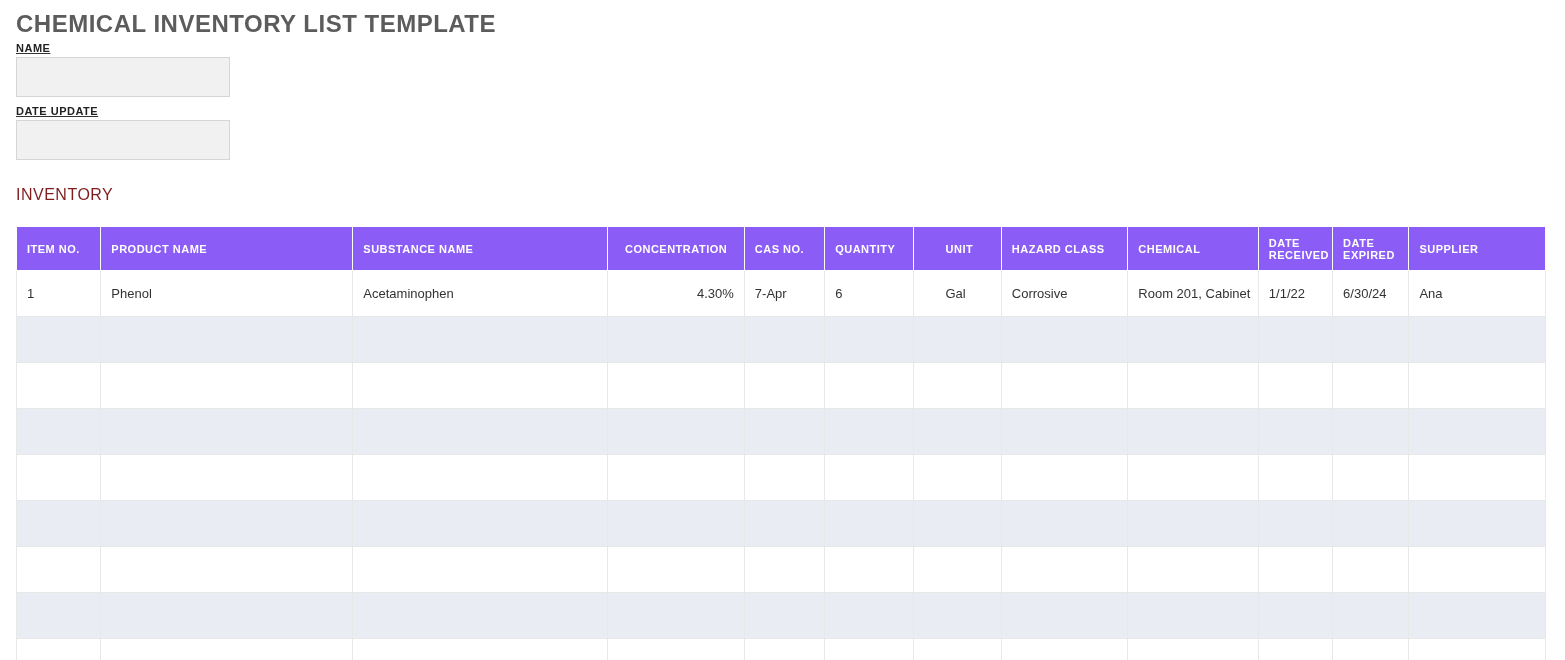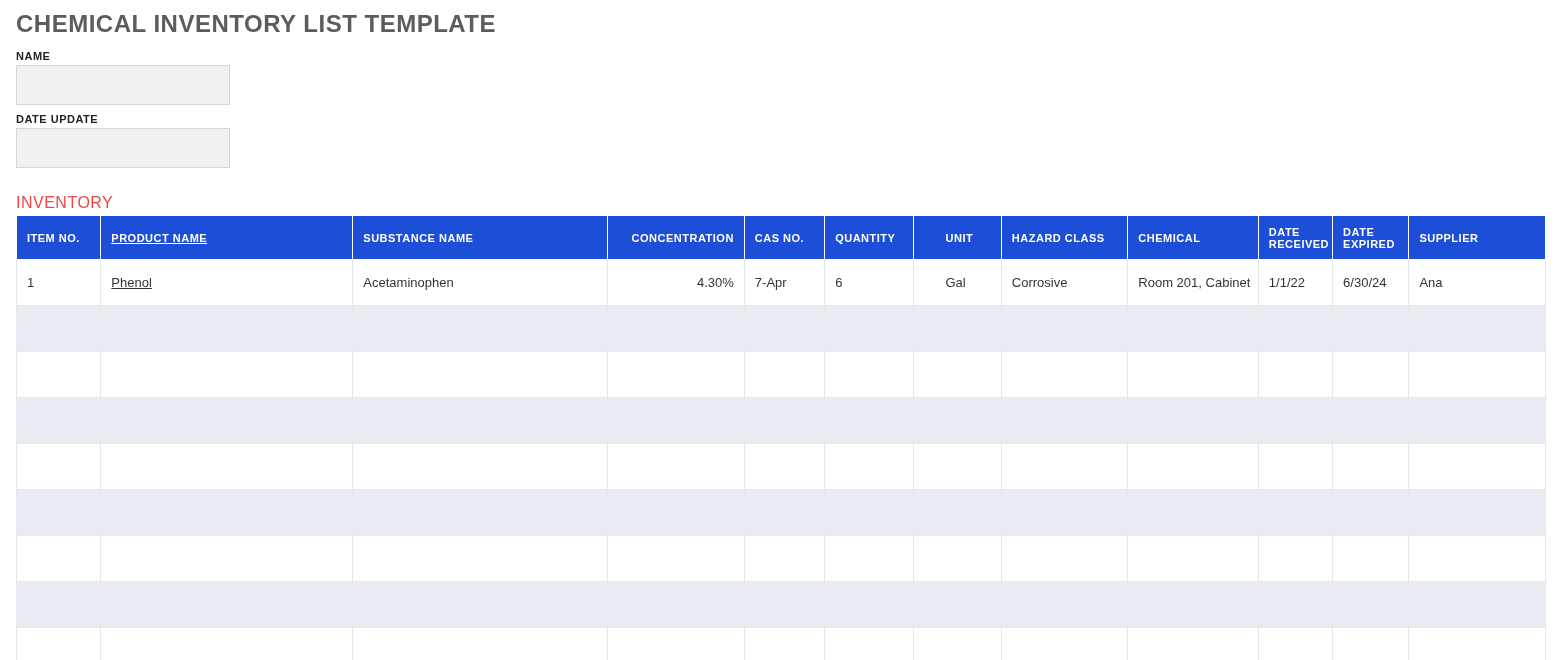--- a/index.html
+++ b/index.html
@@ -8,26 +8,27 @@
     background: #ffffff;
     padding: 10px 16px;
     color: #333;
     font-size: 13px;
   }
   .page-title {
     font-size: 24px;
     font-weight: bold;
     letter-spacing: 0.5px;
     color: #5c5c5c;
-    margin-bottom: 12px;
+    margin-bottom: 4px;
   }
   .top-fields {
     display: flex;
     gap: 80px;
     margin-bottom: 18px;
+    text-decoration: underline;
   }
   .left-fields {
     display: flex;
     flex-direction: column;
   }
   .field-label {
     font-size: 11px;
     font-weight: bold;
     letter-spacing: 0.5px;
     color: #222;
@@ -41,32 +42,32 @@
     margin-bottom: 8px;
   }
   .input-notes {
     width: 780px;
     height: 108px;
     background: #f1f1f1;
     border: 1px solid #d5d5d5;
   }
   .section-heading {
     font-size: 16px;
-    color: #ef4444;
-    letter-spacing: 0.5px;
-    margin-bottom: 3px;
+    color: #7f1d1d;
+    letter-spacing: 0.5px;
+    margin-bottom: 22px;
     font-weight: normal;
   }
   table {
     border-collapse: collapse;
     width: 1530px;
     table-layout: fixed;
   }
   th {
-    background: #1d4ed8;
+    background: #8b5cf6;
     color: #ffffff;
     font-size: 11px;
     font-weight: bold;
     letter-spacing: 0.5px;
     text-align: left;
     padding: 8px 10px;
     border: 1px solid #ffffff;
     height: 44px;
     vertical-align: middle;
   }
@@ -78,32 +79,32 @@
     color: #333;
     vertical-align: middle;
     background: #ffffff;
     white-space: nowrap;
     overflow: hidden;
   }
   tbody tr:nth-child(even) td {
     background: #e9edf3;
   }
   .col-item   { width: 84px; }
-  .col-prod   { width: 251px; text-decoration: underline; }
+  .col-prod   { width: 251px; }
   .col-sub    { width: 254px; }
   .col-conc   { width: 136px; text-align: right; }
   .col-cas    { width: 80px; }
   .col-qty    { width: 88px; }
   .col-unit   { width: 88px; padding-left: 32px; }
   .col-haz    { width: 126px; margin-left: 14px; }
   .col-loc    { width: 130px; }
   .col-drec   { width: 74px; }
   .col-dexp   { width: 76px; }
   .col-sup    { width: 136px; margin-left: 20px; }
-  th.col-conc { text-align: right; }
+  th.col-conc { text-align: center; }
 </style>
 </head>
 <body>
 
 <div class="page-title">CHEMICAL INVENTORY LIST TEMPLATE</div>
 
 <div class="top-fields">
   <div class="left-fields">
     <div class="field-label">NAME</div>
     <div class="input-small"></div>

